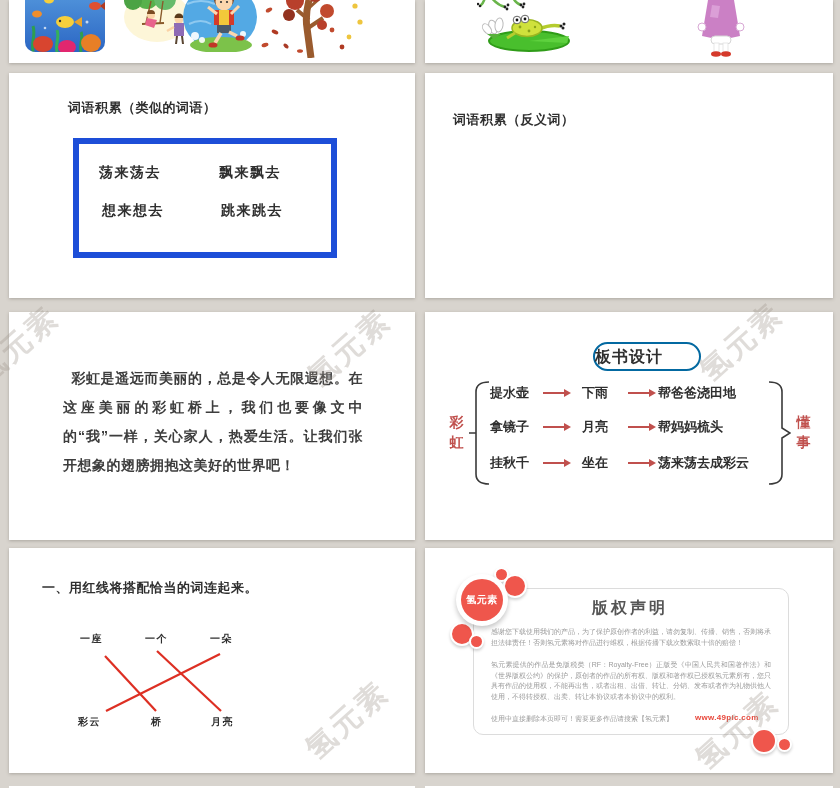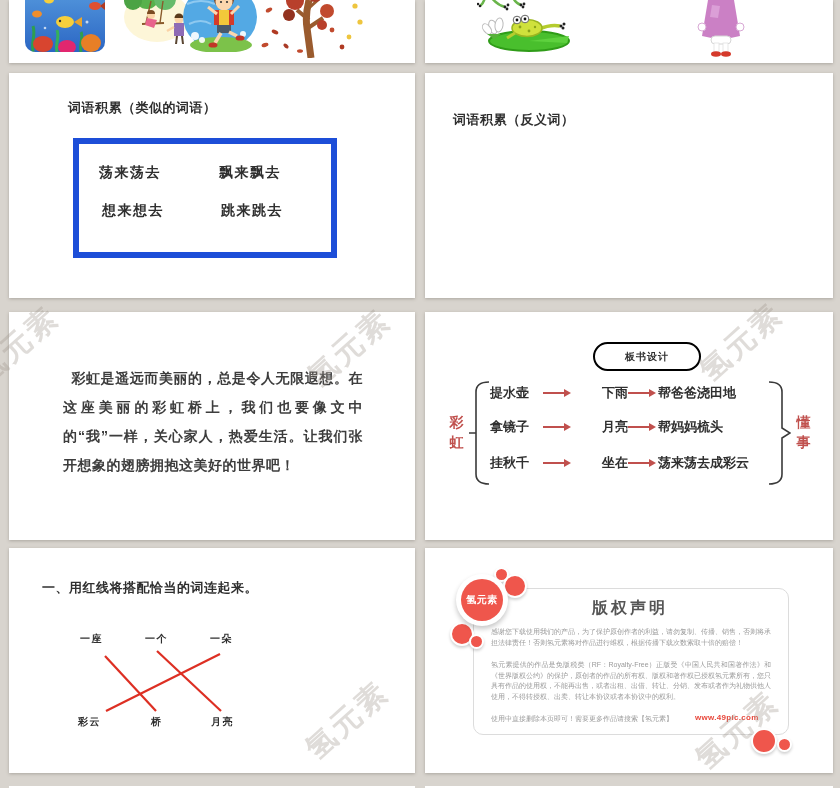--- a/index.html
+++ b/index.html
@@ -35,26 +35,26 @@
   .anto-line{position:absolute;font-size:13px;font-weight:bold;color:#2f2f2f;letter-spacing:.5px;}
   
   .summary-text{
     position:absolute;left:54px;top:52px;width:300px;
     font-size:14px;line-height:29px;color:#3d3d3d;
     text-align:justify;text-indent:.6em;font-weight:bold;letter-spacing:.5px;
   }
   
   .badge{
     position:absolute;left:168px;top:30px;width:104px;height:25px;
-    border:2px solid #000000;border-radius:15px;background:#fff;
-    text-align:center;line-height:25px;font-size:10px;font-weight:bold;color:#2f2f2f;letter-spacing:1px;
+    border:2px solid #0369a1;border-radius:15px;background:#fff;
+    text-align:left;line-height:25px;font-size:16px;font-weight:bold;color:#2f2f2f;letter-spacing:1px;
   }
   .bd-row{position:absolute;left:0;width:100%;height:18px;}
   .bd-text{position:absolute;font-size:13px;font-weight:bold;color:#2f2f2f;white-space:nowrap;}
-  .bd-item{left:65px;} .bd-mid{left:157px;margin-left:20px;} .bd-result{left:233px;}
+  .bd-item{left:65px;} .bd-mid{left:157px;} .bd-result{left:233px;}
   .bd-arrow{position:absolute;width:26px;height:2px;background:#c0504d;top:8px;}
   .bd-arrow::after{
     content:'';position:absolute;right:-2px;top:-3px;
     border-left:7px solid #c0504d;border-top:4px solid transparent;border-bottom:4px solid transparent;
   }
   .a1{left:118px;} .a2{left:203px;}
   .vlabel{
     position:absolute;width:17px;font-size:14px;font-weight:bold;color:#c0504d;
     line-height:20px;text-align:center;word-break:break-all;letter-spacing:0;
   }

